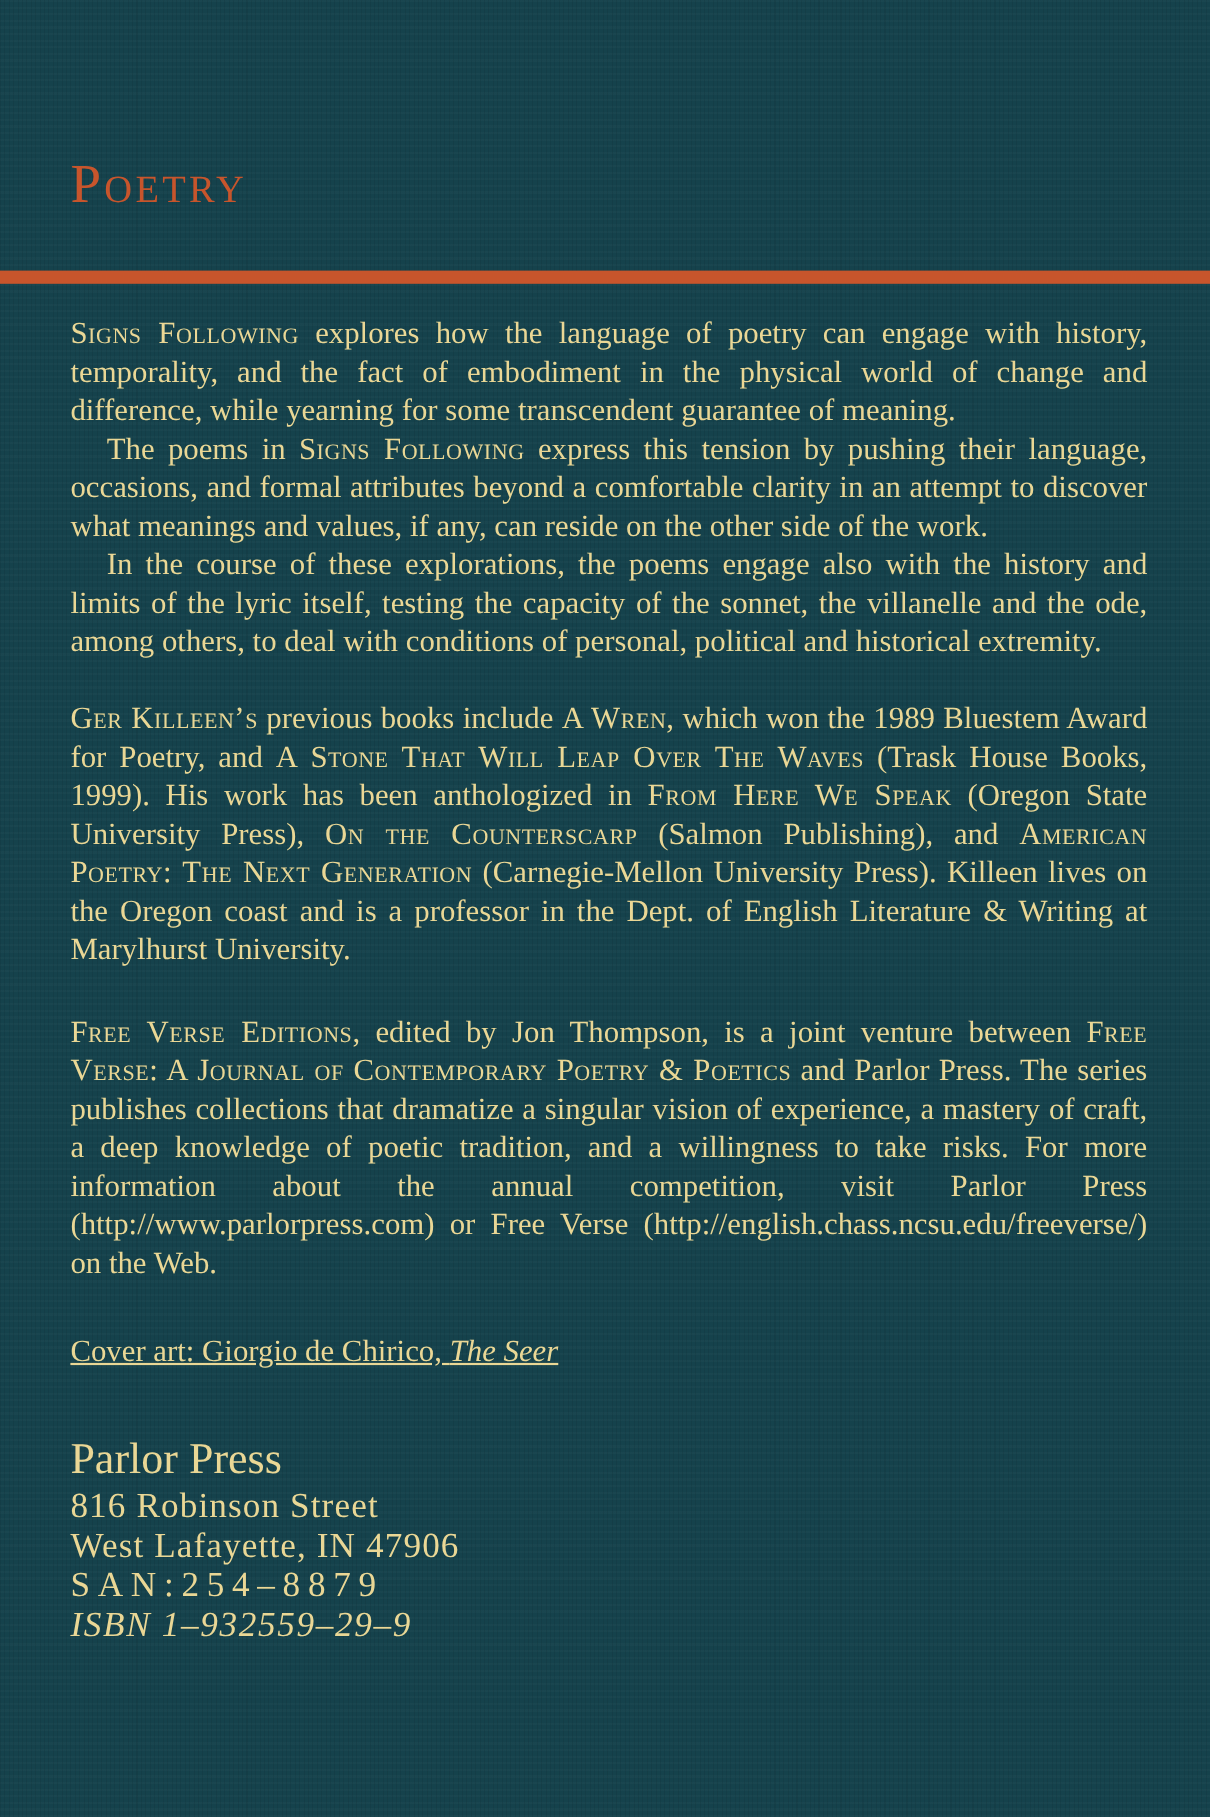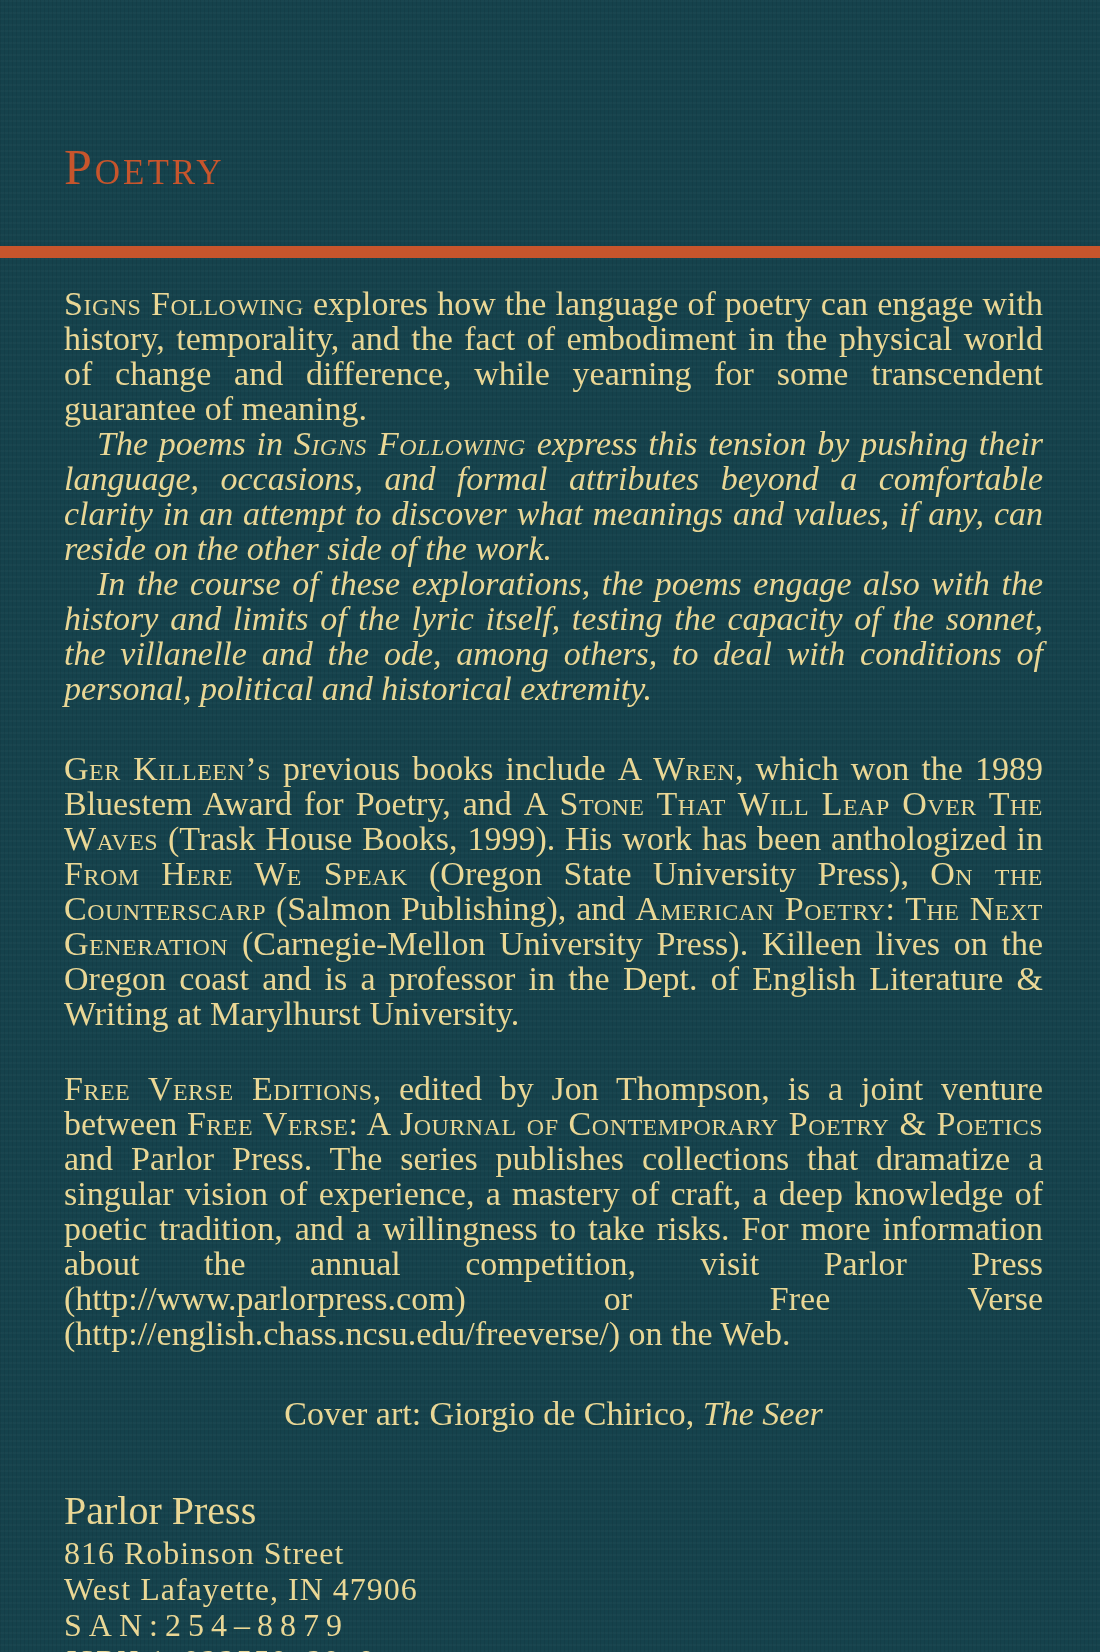--- a/index.html
+++ b/index.html
@@ -38,32 +38,32 @@
     color: var(--accent-color);
   }
   .accent-rule {
     margin-top: 54px;
     height: 12px;
     width: 100%;
     background: var(--accent-color);
   }
   .copy {
     margin: 28px 57px 0 64px;
-    font-size: 34px;
+    font-size: 28px;
     line-height: 35px;
     text-align: justify;
   }
   .copy p { margin: 0; }
-  .copy p.indent { text-indent: 33px; font-style: italic; }
-  .copy p.gap-sm { margin-top: 45px; }
+  .copy p.indent { text-indent: 33px; }
+  .copy p.gap-sm { margin-top: 35px; }
   .copy p.gap-md { margin-top: 40px; }
   .copy p.gap-lg { margin-top: 45px; }
   .sc { font-variant: small-caps; letter-spacing: 0.5px; }
   .it { font-style: italic; }
-  .credit { text-align: center; }
+  .credit { text-align: left; text-decoration: underline; }
   .publisher {
     margin: 56px 57px 0 64px;
   }
   .publisher-name {
     margin: 0;
     font-size: 40px;
     line-height: 48px;
     font-weight: normal;
   }
   .publisher-line {

